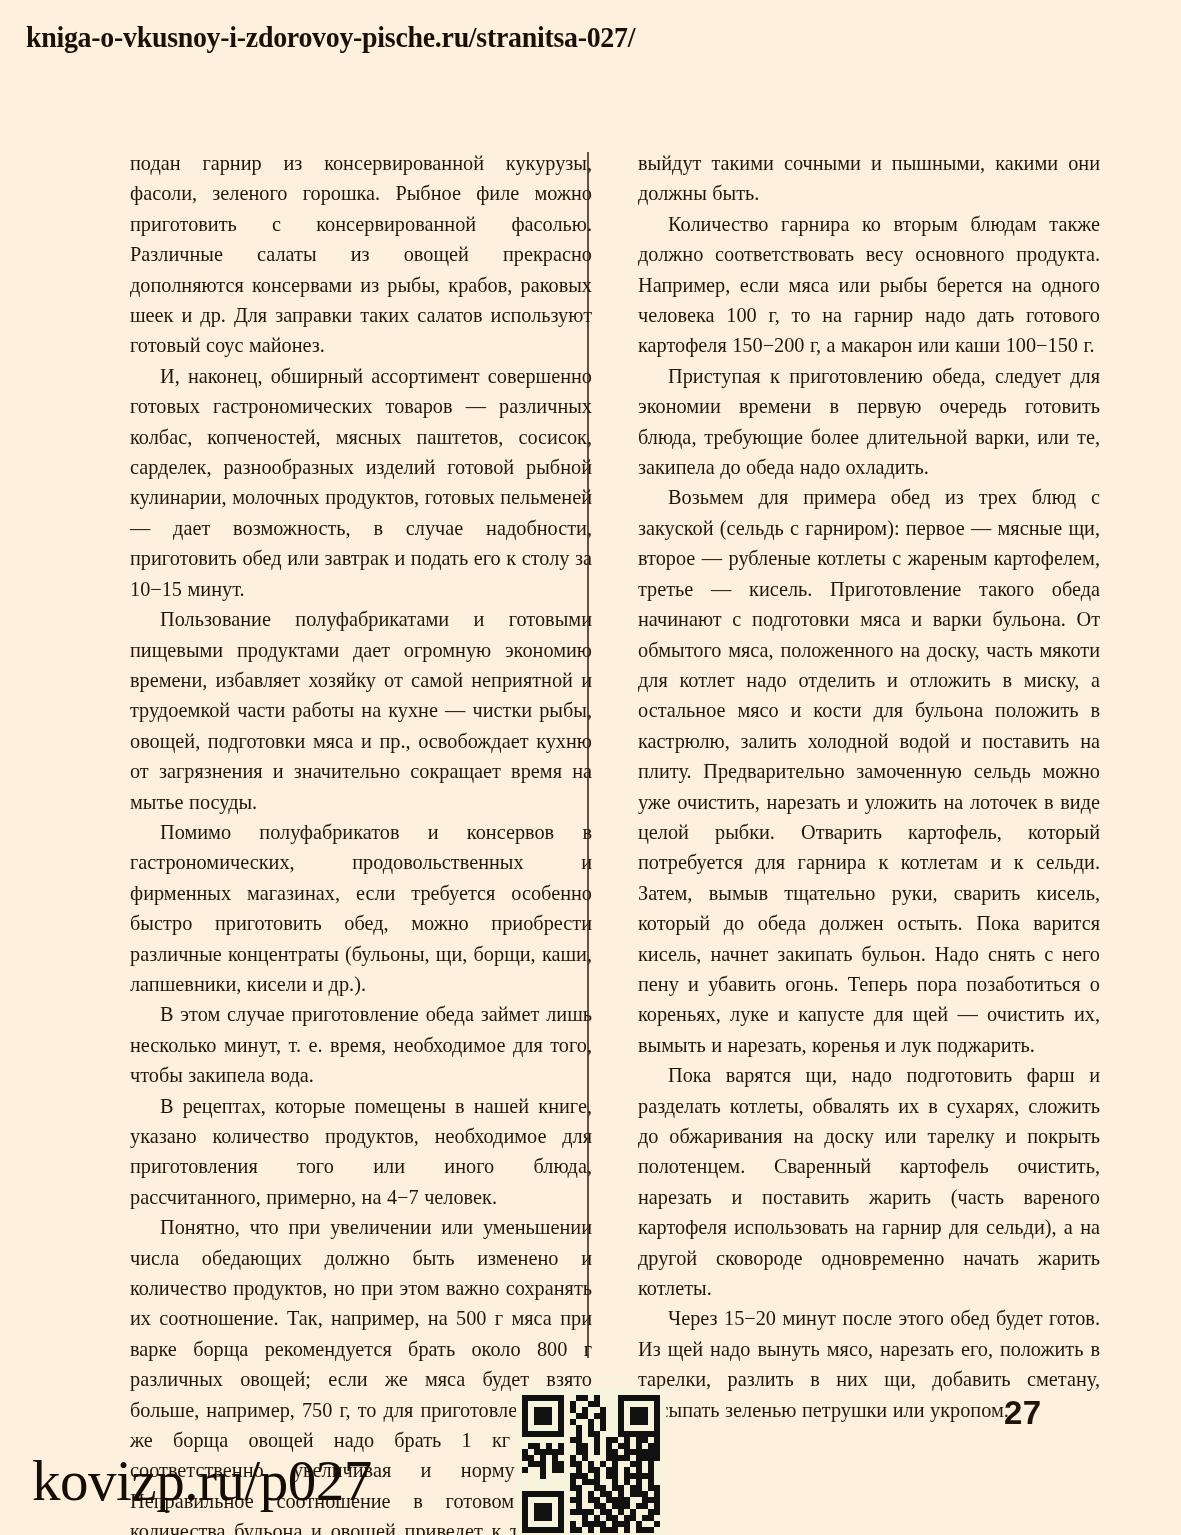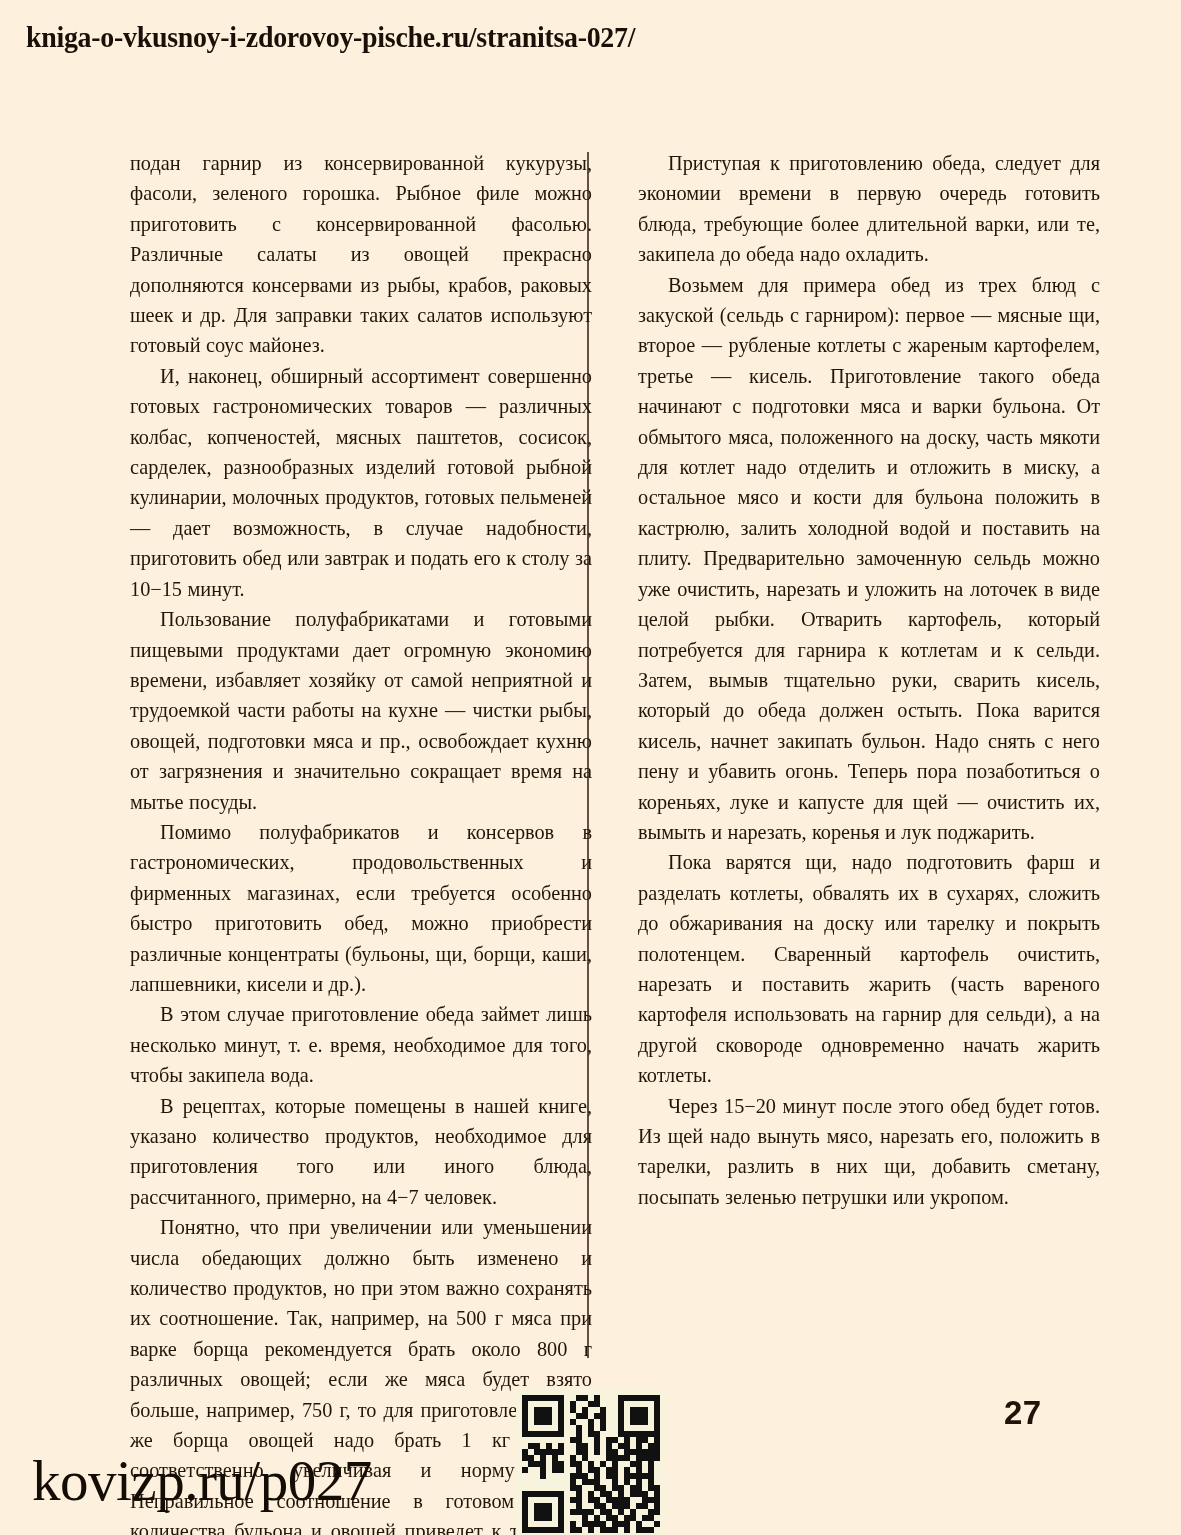--- a/index.html
+++ b/index.html
@@ -131,20 +131,22 @@
     <div class="col col-left">
         <p class="para noindent">подан гарнир из консервированной кукурузы, фасоли, зеленого горошка. Рыбное филе можно приготовить с консервированной фасолью. Различные салаты из овощей прекрасно дополняются консервами из рыбы, крабов, раковых шеек и др. Для заправки таких салатов используют готовый соус майонез.</p>
         <p class="para">И, наконец, обширный ассортимент совершенно готовых гастрономических товаров — различных колбас, копченостей, мясных паштетов, сосисок, сарделек, разнообразных изделий готовой рыбной кулинарии, молочных продуктов, готовых пельменей — дает возможность, в случае надобности, приготовить обед или завтрак и подать его к столу за 10−15 минут.</p>
         <p class="para">Пользование полуфабрикатами и готовыми пищевыми продуктами дает огромную экономию времени, избавляет хозяйку от самой неприятной и трудоемкой части работы на кухне — чистки рыбы, овощей, подготовки мяса и пр., освобождает кухню от загрязнения и значительно сокращает время на мытье посуды.</p>
         <p class="para">Помимо полуфабрикатов и консервов в гастрономических, продовольственных и фирменных магазинах, если требуется особенно быстро приготовить обед, можно приобрести различные концентраты (бульоны, щи, борщи, каши, лапшевники, кисели и др.).</p>
         <p class="para">В этом случае приготовление обеда займет лишь несколько минут, т. е. время, необходимое для того, чтобы закипела вода.</p>
         <p class="para">В рецептах, которые помещены в нашей книге, указано количество продуктов, необходимое для приготовления того или иного блюда, рассчитанного, примерно, на 4−7 человек.</p>
         <p class="para">Понятно, что при увеличении или уменьшении числа обедающих должно быть изменено и количество продуктов, но при этом важно сохранять их соотношение. Так, например, на 500 г мяса при варке борща рекомендуется брать около 800 г различных овощей; если же мяса будет взято больше, например, 750 г, то для приготовления того же борща овощей надо брать 1 кг 200 г, соответственно увеличивая и норму воды. Неправильное соотношение в готовом борще количества бульона и овощей приведет к тому, что борщ окажется или слишком жидким или слишком густым. Достаточно изменить норму хлеба или жидкости, которые добавляются в мясной фарш, и котлеты не</p>
       </div>
     <div class="col col-right">
+        <p class="para noindent">выйдут такими сочными и пышными, какими они должны быть.</p>
+        <p class="para">Количество гарнира ко вторым блюдам также должно соответствовать весу основного продукта. Например, если мяса или рыбы берется на одного человека 100 г, то на гарнир надо дать готового картофеля 150−200 г, а макарон или каши 100−150 г.</p>
         <p class="para">Приступая к приготовлению обеда, следует для экономии времени в первую очередь готовить блюда, требующие более длительной варки, или те, закипела до обеда надо охладить.</p>
         <p class="para">Возьмем для примера обед из трех блюд с закуской (сельдь с гарниром): первое — мясные щи, второе — рубленые котлеты с жареным картофелем, третье — кисель. Приготовление такого обеда начинают с подготовки мяса и варки бульона. От обмытого мяса, положенного на доску, часть мякоти для котлет надо отделить и отложить в миску, а остальное мясо и кости для бульона положить в кастрюлю, залить холодной водой и поставить на плиту. Предварительно замоченную сельдь можно уже очистить, нарезать и уложить на лоточек в виде целой рыбки. Отварить картофель, который потребуется для гарнира к котлетам и к сельди. Затем, вымыв тщательно руки, сварить кисель, который до обеда должен остыть. Пока варится кисель, начнет закипать бульон. Надо снять с него пену и убавить огонь. Теперь пора позаботиться о кореньях, луке и капусте для щей — очистить их, вымыть и нарезать, коренья и лук поджарить.</p>
         <p class="para">Пока варятся щи, надо подготовить фарш и разделать котлеты, обвалять их в сухарях, сложить до обжаривания на доску или тарелку и покрыть полотенцем. Сваренный картофель очистить, нарезать и поставить жарить (часть вареного картофеля использовать на гарнир для сельди), а на другой сковороде одновременно начать жарить котлеты.</p>
         <p class="para">Через 15−20 минут после этого обед будет готов. Из щей надо вынуть мясо, нарезать его, положить в тарелки, разлить в них щи, добавить сметану, посыпать зеленью петрушки или укропом.</p>
       </div>
   </div>
 
   <div class="qr">
     <svg width="150" height="150" viewBox="0 0 25 25" shape-rendering="crispEdges" aria-hidden="true">
       <rect width="25" height="25" fill="#f7f3dd"></rect>

